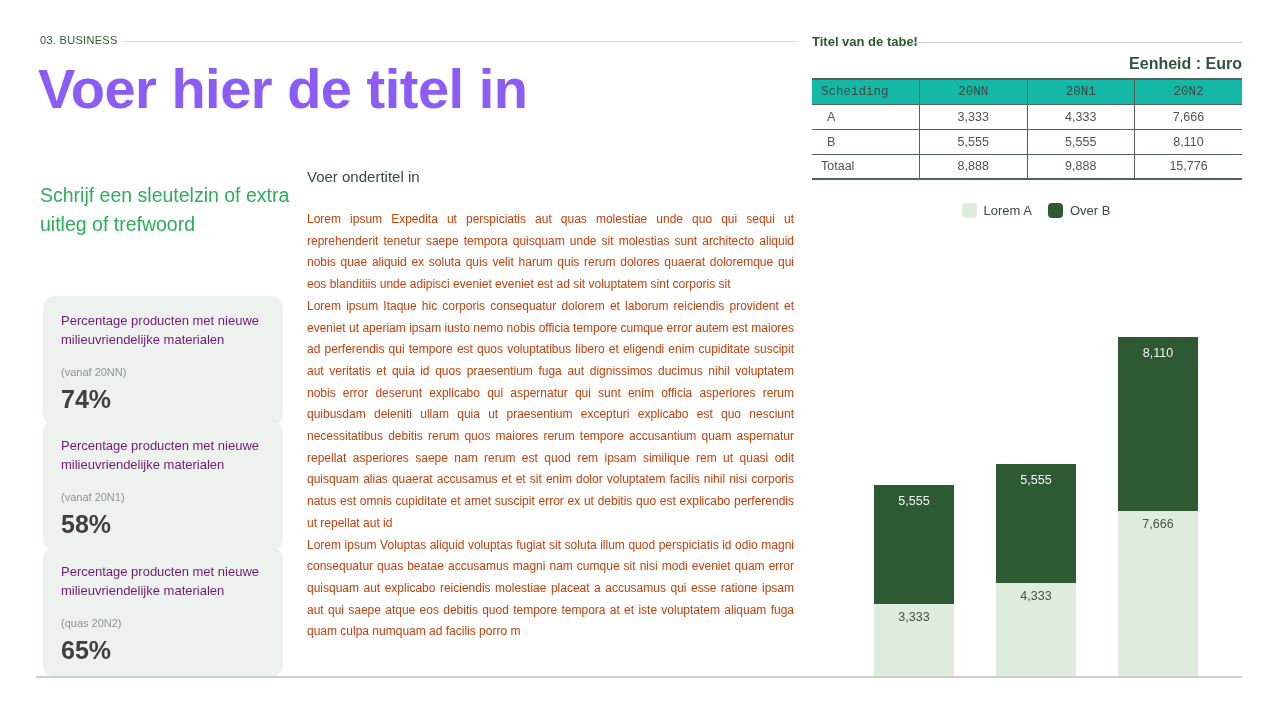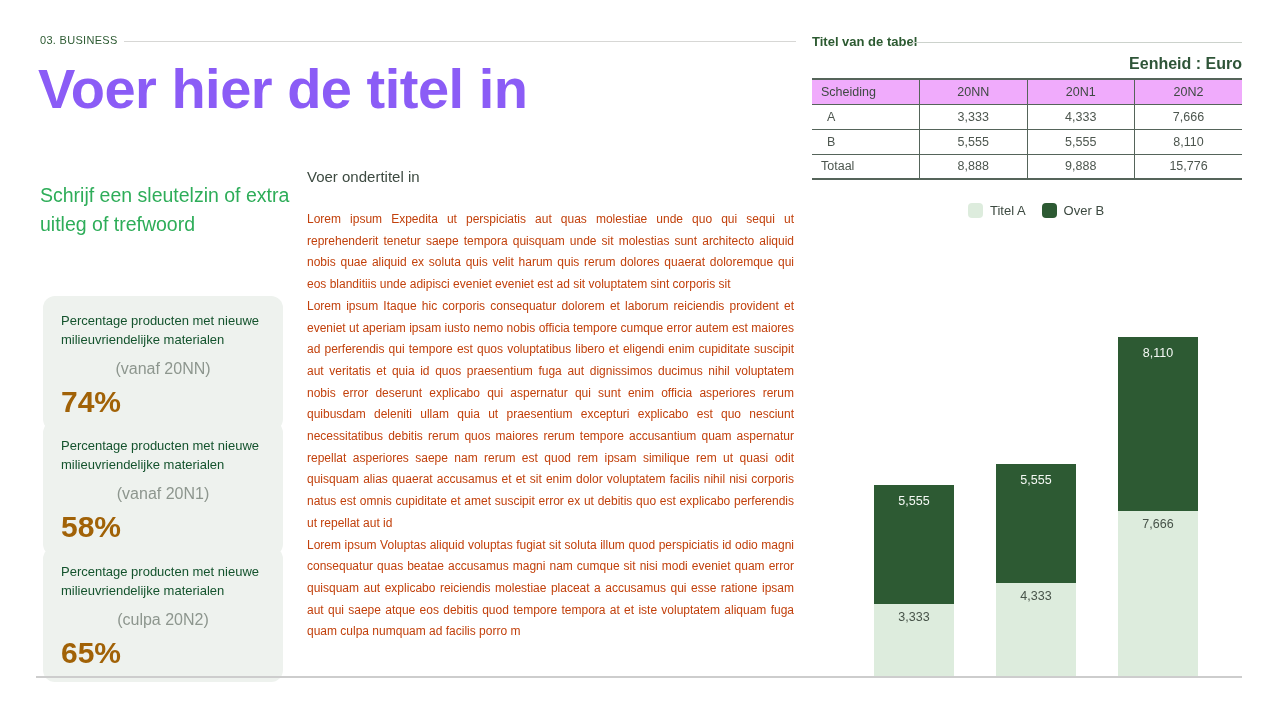--- a/index.html
+++ b/index.html
@@ -18,23 +18,23 @@
   .eyebrow-line { left:124px; top:41px; width:672px; height:1px; background:#d7d7d5; }
   .page-title { left:38px; top:56px; font-size:56px; font-weight:800; color:#8b5cf6; letter-spacing:-.5px; }
 
   
   .key-sentence { left:40px; top:181px; width:256px; font-size:19.5px; line-height:29px; color:#2ead59; }
   .cards { left:43px; top:296px; width:240px; }
   .card {
     position:absolute; left:0; width:240px; min-height:107px;
     background:#eef2ee; border-radius:12px; padding:15px 18px 12px 18px;
   }
-  .card-label { font-size:13px; line-height:19px; color:#14532d; display:block; }
-  .card-period { font-size:16px; color:#8d968e; display:block; margin-top:11px;text-align:center; }
-  .card-value { font-size:30px; font-weight:800; color:#a16207; display:block; margin-top:7px; }
+  .card-label { font-size:13px; line-height:19px; color:#701a75; display:block; }
+  .card-period { font-size:11px; color:#8d968e; display:block; margin-top:17px; }
+  .card-value { font-size:25px; font-weight:800; color:#404040; display:block; margin-top:7px; }
 
   
   .article { left:307px; top:168px; width:487px; }
   .article-subtitle { font-size:15px; color:#3d4a41; }
   .article-body { margin-top:24px; }
   .article-body p {
     font-size:12px; line-height:21.7px; color:#c2410c;
     text-align:justify; text-justify:inter-word;
   }
 
@@ -45,21 +45,21 @@
 
   table.data-table {
     position:absolute; left:812px; top:78px; width:430px;
     border-collapse:collapse; table-layout:fixed;
     border-top:2px solid #55645a; border-bottom:2px solid #55645a;
   }
   table.data-table th, table.data-table td {
     height:25px; font-size:12.5px; font-weight:400;
     border-bottom:1px solid #55645a; padding:2px 6px;
   }
-  table.data-table th { background:#f0abfc; color:#3e4a42; }
+  table.data-table th { background:#14b8a6; color:#3e4a42;font-family:Liberation Mono, monospace; }
   table.data-table th:first-child { text-align:left; padding-left:9px; }
   table.data-table td { color:#4d564f; text-align:center; }
   table.data-table td.row-label { text-align:left; padding-left:9px; }
   table.data-table tr.indent td.row-label { padding-left:15px; }
   table.data-table th + th, table.data-table td + td { border-left:1px solid #55645a; }
   table.data-table tr:last-child td { border-bottom:none; }
 
   
   .legend { left:833px; top:203px; width:406px; display:flex; justify-content:center; gap:16px; }
   .legend-item { display:flex; align-items:center; gap:7px; }
@@ -92,21 +92,21 @@
       <span class="card-period">(vanaf 20NN)</span>
       <span class="card-value">74%</span>
     </div>
     <div class="card" style="top: 125px; min-height: 107px;">
       <span class="card-label">Percentage producten met nieuwe milieuvriendelijke materialen</span>
       <span class="card-period">(vanaf 20N1)</span>
       <span class="card-value">58%</span>
     </div>
     <div class="card" style="top: 251px; min-height: 115px;">
       <span class="card-label">Percentage producten met nieuwe milieuvriendelijke materialen</span>
-      <span class="card-period">(culpa 20N2)</span>
+      <span class="card-period">(quas 20N2)</span>
       <span class="card-value">65%</span>
     </div>
   </div>
 
 <div class="abs article">
   <div class="article-subtitle">Voer ondertitel in</div>
   <div class="article-body">
       <p>Lorem ipsum Expedita ut perspiciatis aut quas molestiae unde quo qui sequi ut reprehenderit tenetur saepe tempora quisquam unde sit molestias sunt architecto aliquid nobis quae aliquid ex soluta quis velit harum quis rerum dolores quaerat doloremque qui eos blanditiis unde adipisci eveniet eveniet est ad sit voluptatem sint corporis sit</p>
       <p>Lorem ipsum Itaque hic corporis consequatur dolorem et laborum reiciendis provident et eveniet ut aperiam ipsam iusto nemo nobis officia tempore cumque error autem est maiores ad perferendis qui tempore est quos voluptatibus libero et eligendi enim cupiditate suscipit aut veritatis et quia id quos praesentium fuga aut dignissimos ducimus nihil voluptatem nobis error deserunt explicabo qui aspernatur qui sunt enim officia asperiores rerum quibusdam deleniti ullam quia ut praesentium excepturi explicabo est quo nesciunt necessitatibus debitis rerum quos maiores rerum tempore accusantium quam aspernatur repellat asperiores saepe nam rerum est quod rem ipsam similique rem ut quasi odit quisquam alias quaerat accusamus et et sit enim dolor voluptatem facilis nihil nisi corporis natus est omnis cupiditate et amet suscipit error ex ut debitis quo est explicabo perferendis ut repellat aut id</p>
       <p>Lorem ipsum Voluptas aliquid voluptas fugiat sit soluta illum quod perspiciatis id odio magni consequatur quas beatae accusamus magni nam cumque sit nisi modi eveniet quam error quisquam aut explicabo reiciendis molestiae placeat a accusamus qui esse ratione ipsam aut qui saepe atque eos debitis quod tempore tempora at et iste voluptatem aliquam fuga quam culpa numquam ad facilis porro m</p>
@@ -143,21 +143,21 @@
         <td>8,888</td>
         <td>9,888</td>
         <td>15,776</td>
       </tr>
     </tbody>
 </table>
 
 <div class="abs legend">
     <div class="legend-item">
       <span class="legend-swatch" style="background:#ddecdd"></span>
-      <span class="legend-label">Titel A</span>
+      <span class="legend-label">Lorem A</span>
     </div>
     <div class="legend-item">
       <span class="legend-swatch" style="background:#2d5a33"></span>
       <span class="legend-label">Over B</span>
     </div>
   </div>
 <div class="abs chart">
     <div class="bar">
       <div class="bar-seg seg-light" style="background: rgb(221, 236, 221); height: 72px;">
         <span class="seg-label">3,333</span>

